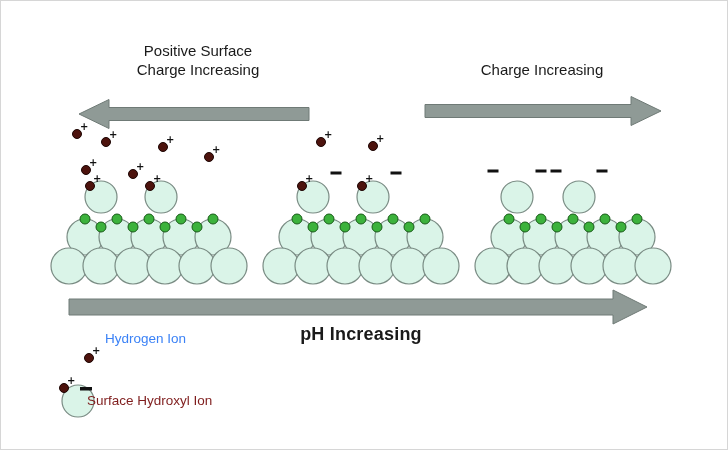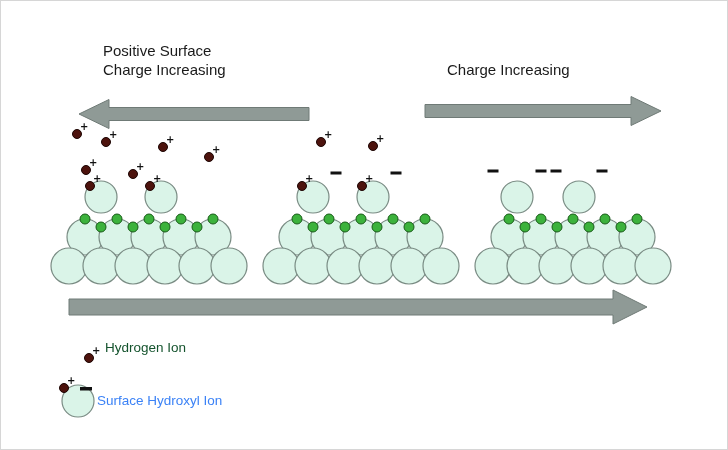--- a/index.html
+++ b/index.html
@@ -1,19 +1,19 @@
 <!DOCTYPE html>
 <html><head>
 <meta charset="utf-8">
 <style>
   html,body{margin:0;padding:0;background:#ffffff;font-family:"Liberation Sans",sans-serif;}
   .canvas{position:relative;width:728px;height:450px;background:#ffffff;border:1px solid #d6d6d6;box-sizing:border-box;overflow:hidden;}
   .canvas svg{position:absolute;left:0;top:0;}
   .lbl{position:absolute;color:#1a1a1a;}
-  .lbl-two{font-size:15px;line-height:19px;text-align:left;width:190px;}
+  .lbl-two{font-size:15px;line-height:19px;text-align:center;width:190px;}
   .lbl-ph{font-size:18px;font-weight:bold;text-align:center;width:200px;letter-spacing:0.2px;}
   .lbl-legend{font-size:13.5px;}
 </style>
 </head>
 <body>
 
 <div class="canvas">
 
   <svg id="diagram-svg" width="728" height="450" viewBox="0 0 728 450">
       <polygon points="308,106.5 108,106.5 108,98.5 78,113 108,127.5 108,119.5 308,119.5" fill="#8f9a96" stroke="#6f7a76" stroke-width="1"></polygon>
@@ -126,18 +126,19 @@
   <div class="lbl lbl-two" style="left: 102px; top: 40px; color: rgb(26, 26, 26);">
     <span>Positive Surface</span><br>
     <span>Charge Increasing</span>
   </div>
 
   <div class="lbl lbl-two" style="left: 446px; top: 40px; color: rgb(26, 26, 26);">
     <br>
     <span>Charge Increasing</span>
   </div>
 
+  <div class="lbl lbl-ph" style="left: 260px; top: 323px; color: rgb(26, 26, 26);">pH Increasing</div>
 
-  <div class="lbl lbl-legend" style="left: 104px; top: 339px; color: #14532d; text-align: center;">Hydrogen Ion</div>
+  <div class="lbl lbl-legend" style="left: 104px; top: 330px; color: #3b82f6; text-align: center;">Hydrogen Ion</div>
 
-  <div class="lbl lbl-legend" style="left: 96px; top: 392px; color: #3b82f6;">Surface Hydroxyl Ion</div>
+  <div class="lbl lbl-legend" style="left: 86px; top: 392px; color: #7f1d1d;">Surface Hydroxyl Ion</div>
 
 </div>
 
 </body></html>

